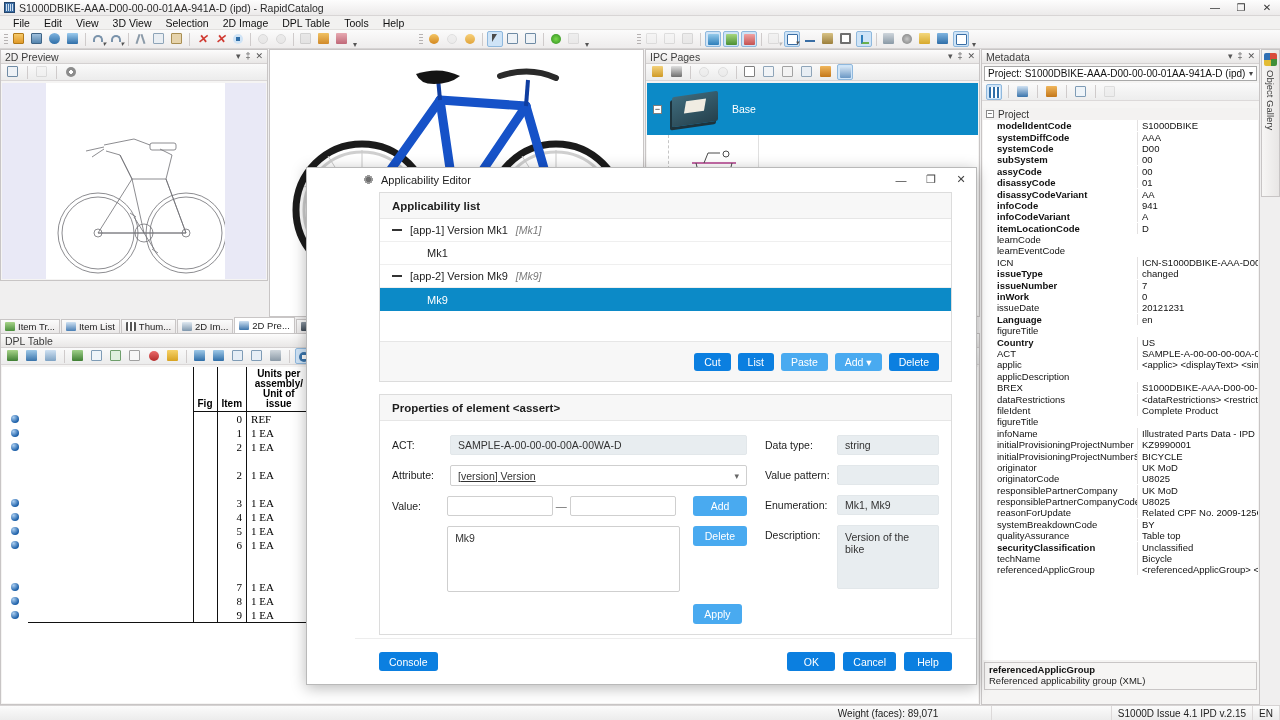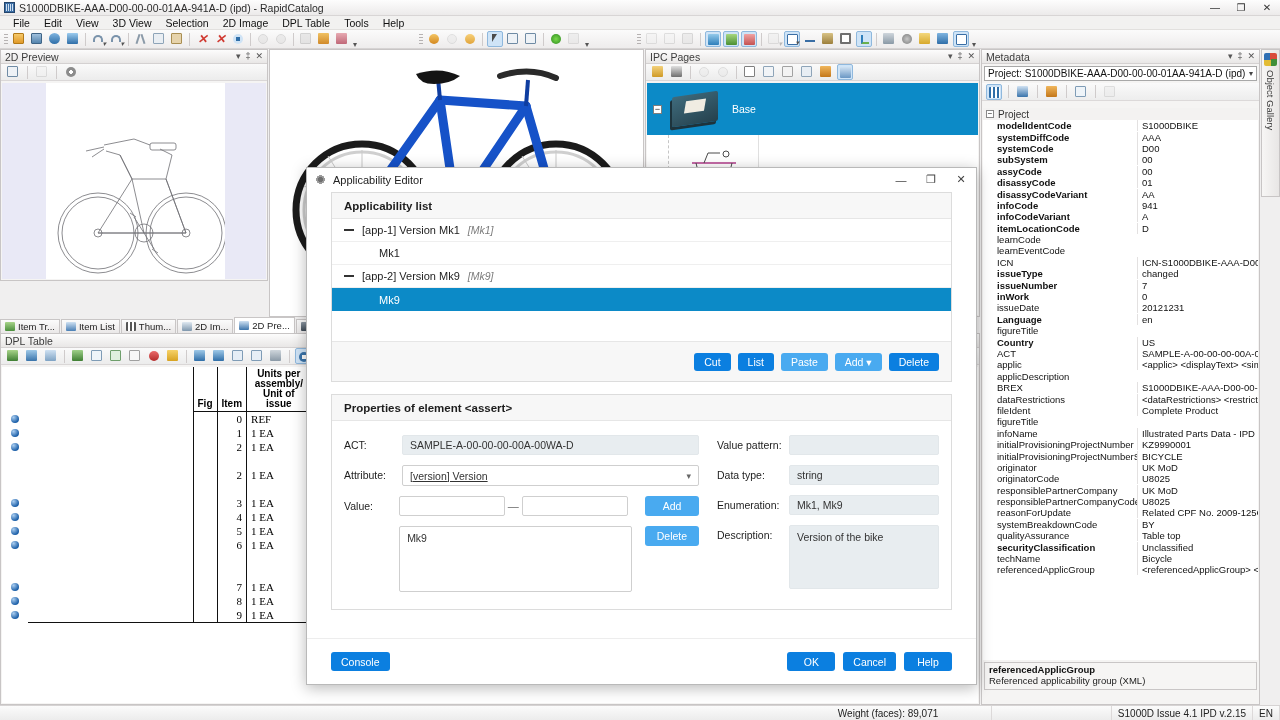--- a/index.html
+++ b/index.html
@@ -184,21 +184,21 @@
     display: flex; align-items: center; font-size: 10px; color: #222; }
   .statusbar .cell { padding: 0 6px; height: 15px; display: flex; align-items: center;
     border-right: 1px solid #dcd9d9; white-space: nowrap; }
   .statusbar .grow { flex: 1; border-right: 1px solid #dcd9d9; }
 
   
   #dialog {
     position: absolute; left: 306px; top: 167px; width: 671px; height: 518px;
     background: #ffffff; border: 1px solid #b9b9b9;
     box-shadow: 0 3px 14px rgba(0,0,0,.28);
-    display: flex; flex-direction: column;
+    display: flex; flex-direction: column; padding-left: 48px;
   }
   #dialog .dlg-title { height: 24px; background: #fff; display: flex; align-items: center;
     padding-left: 7px; border-bottom: 1px solid #fff; }
   #dialog .dlg-title .gear {
     width: 13px; height: 13px; flex: 0 0 auto; position: relative;
     background: radial-gradient(circle, #6f6f6f 0 28%, transparent 29%), #9a9a9a;
     border-radius: 3px;
     -webkit-mask: radial-gradient(circle at 50% 50%, #000 46%, transparent 47%);
   }
   #dialog .dlg-title .txt { font-size: 11px; color: #222; margin-left: 6px; }
@@ -1107,30 +1107,33 @@
             <div class="wh-input" style="width:112px"></div>
             <div class="dash">—</div>
             <div class="wh-input" style="width:112px"></div>
             <button class="btn light" style="margin-left:17px;width:56px;height:20px">Add</button>
           </div>
           <div class="frow" style="margin-bottom:0">
             <div class="flabel"></div>
             <div class="listbox" style="width:244px">Mk9</div>
             <button class="btn light" style="margin-left:13px;width:56px;height:20px">Delete</button>
           </div>
+          <div style="display:flex;justify-content:flex-end;padding-right:5px;margin-top:12px">
+            <button class="btn light" style="width:49px;height:20px">Apply</button>
+          </div>
         </div>
 
         <div class="col-right">
+          <div class="frow">
+            <div class="rt-label">Data type:</div>
+            <div class="ro-input rt-field">string</div>
+          </div>
           <div class="frow">
             <div class="rt-label">Value pattern:</div>
             <div class="ro-input rt-field"></div>
-          </div>
-          <div class="frow">
-            <div class="rt-label">Data type:</div>
-            <div class="ro-input rt-field">string</div>
           </div>
           <div class="frow">
             <div class="rt-label">Enumeration:</div>
             <div class="ro-input rt-field">Mk1, Mk9</div>
           </div>
           <div class="frow">
             <div class="rt-label">Description:</div>
             <div class="desc-box rt-field">Version of the bike</div>
           </div>
         </div>

